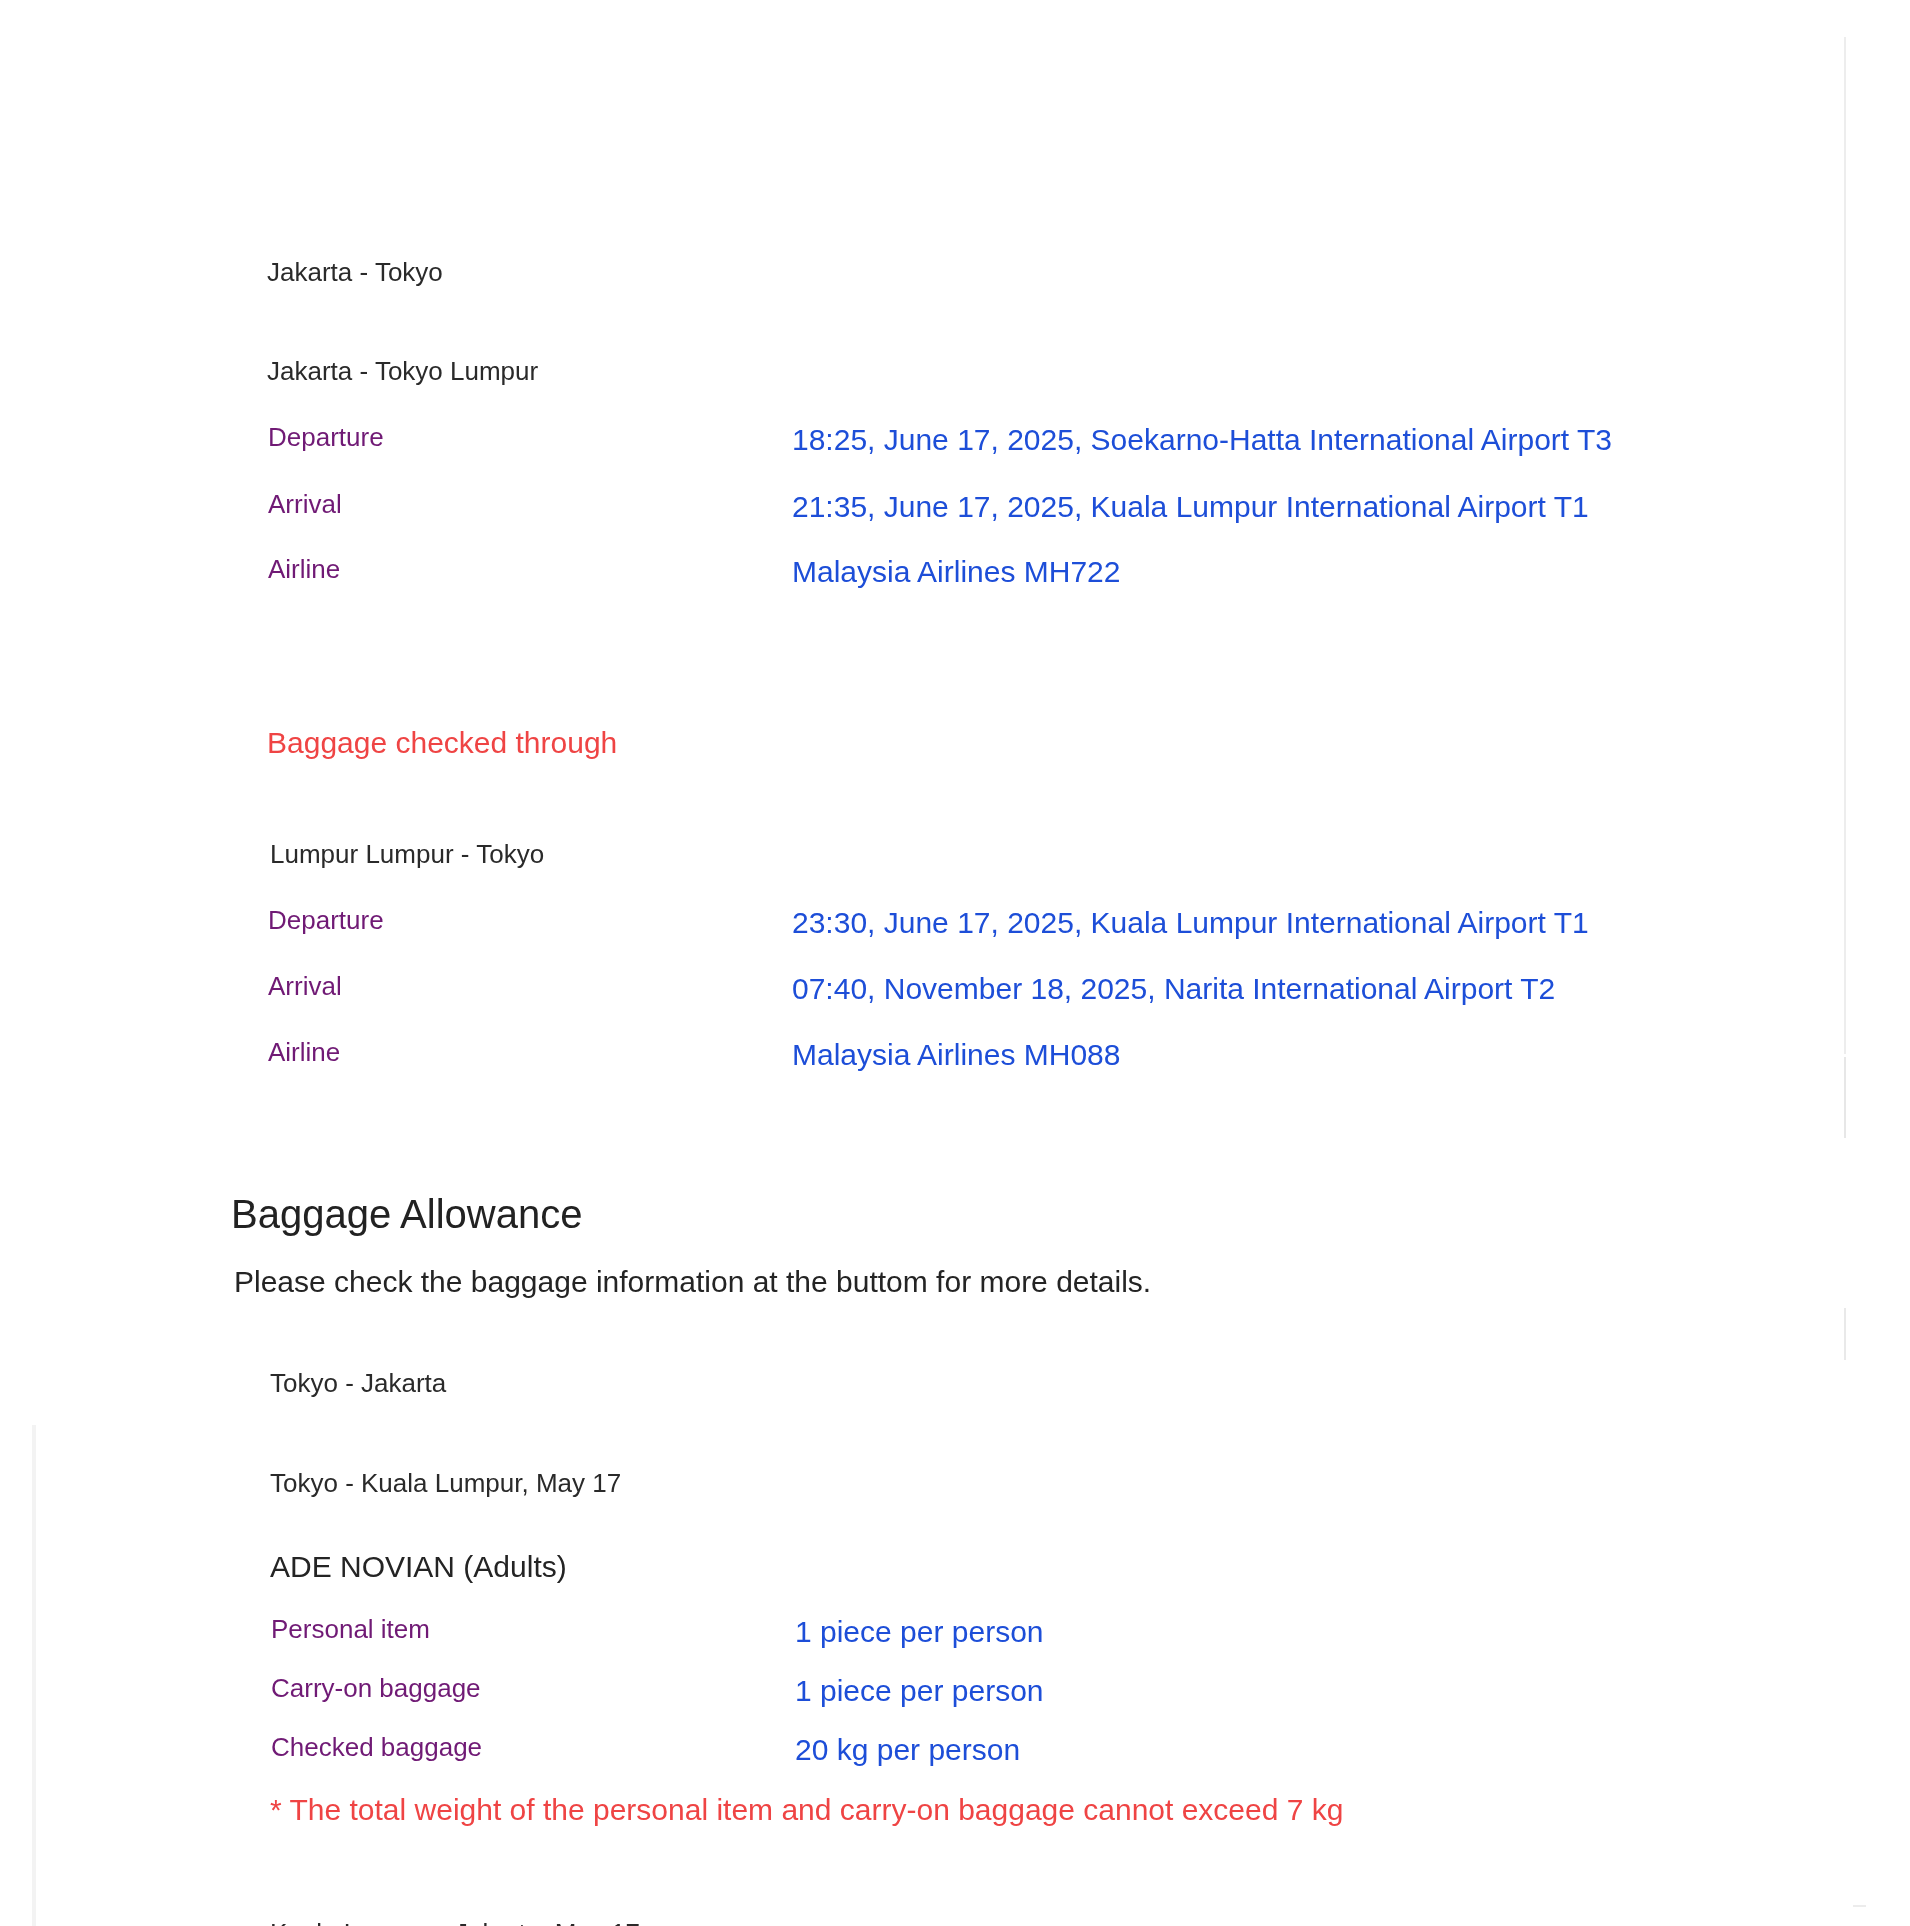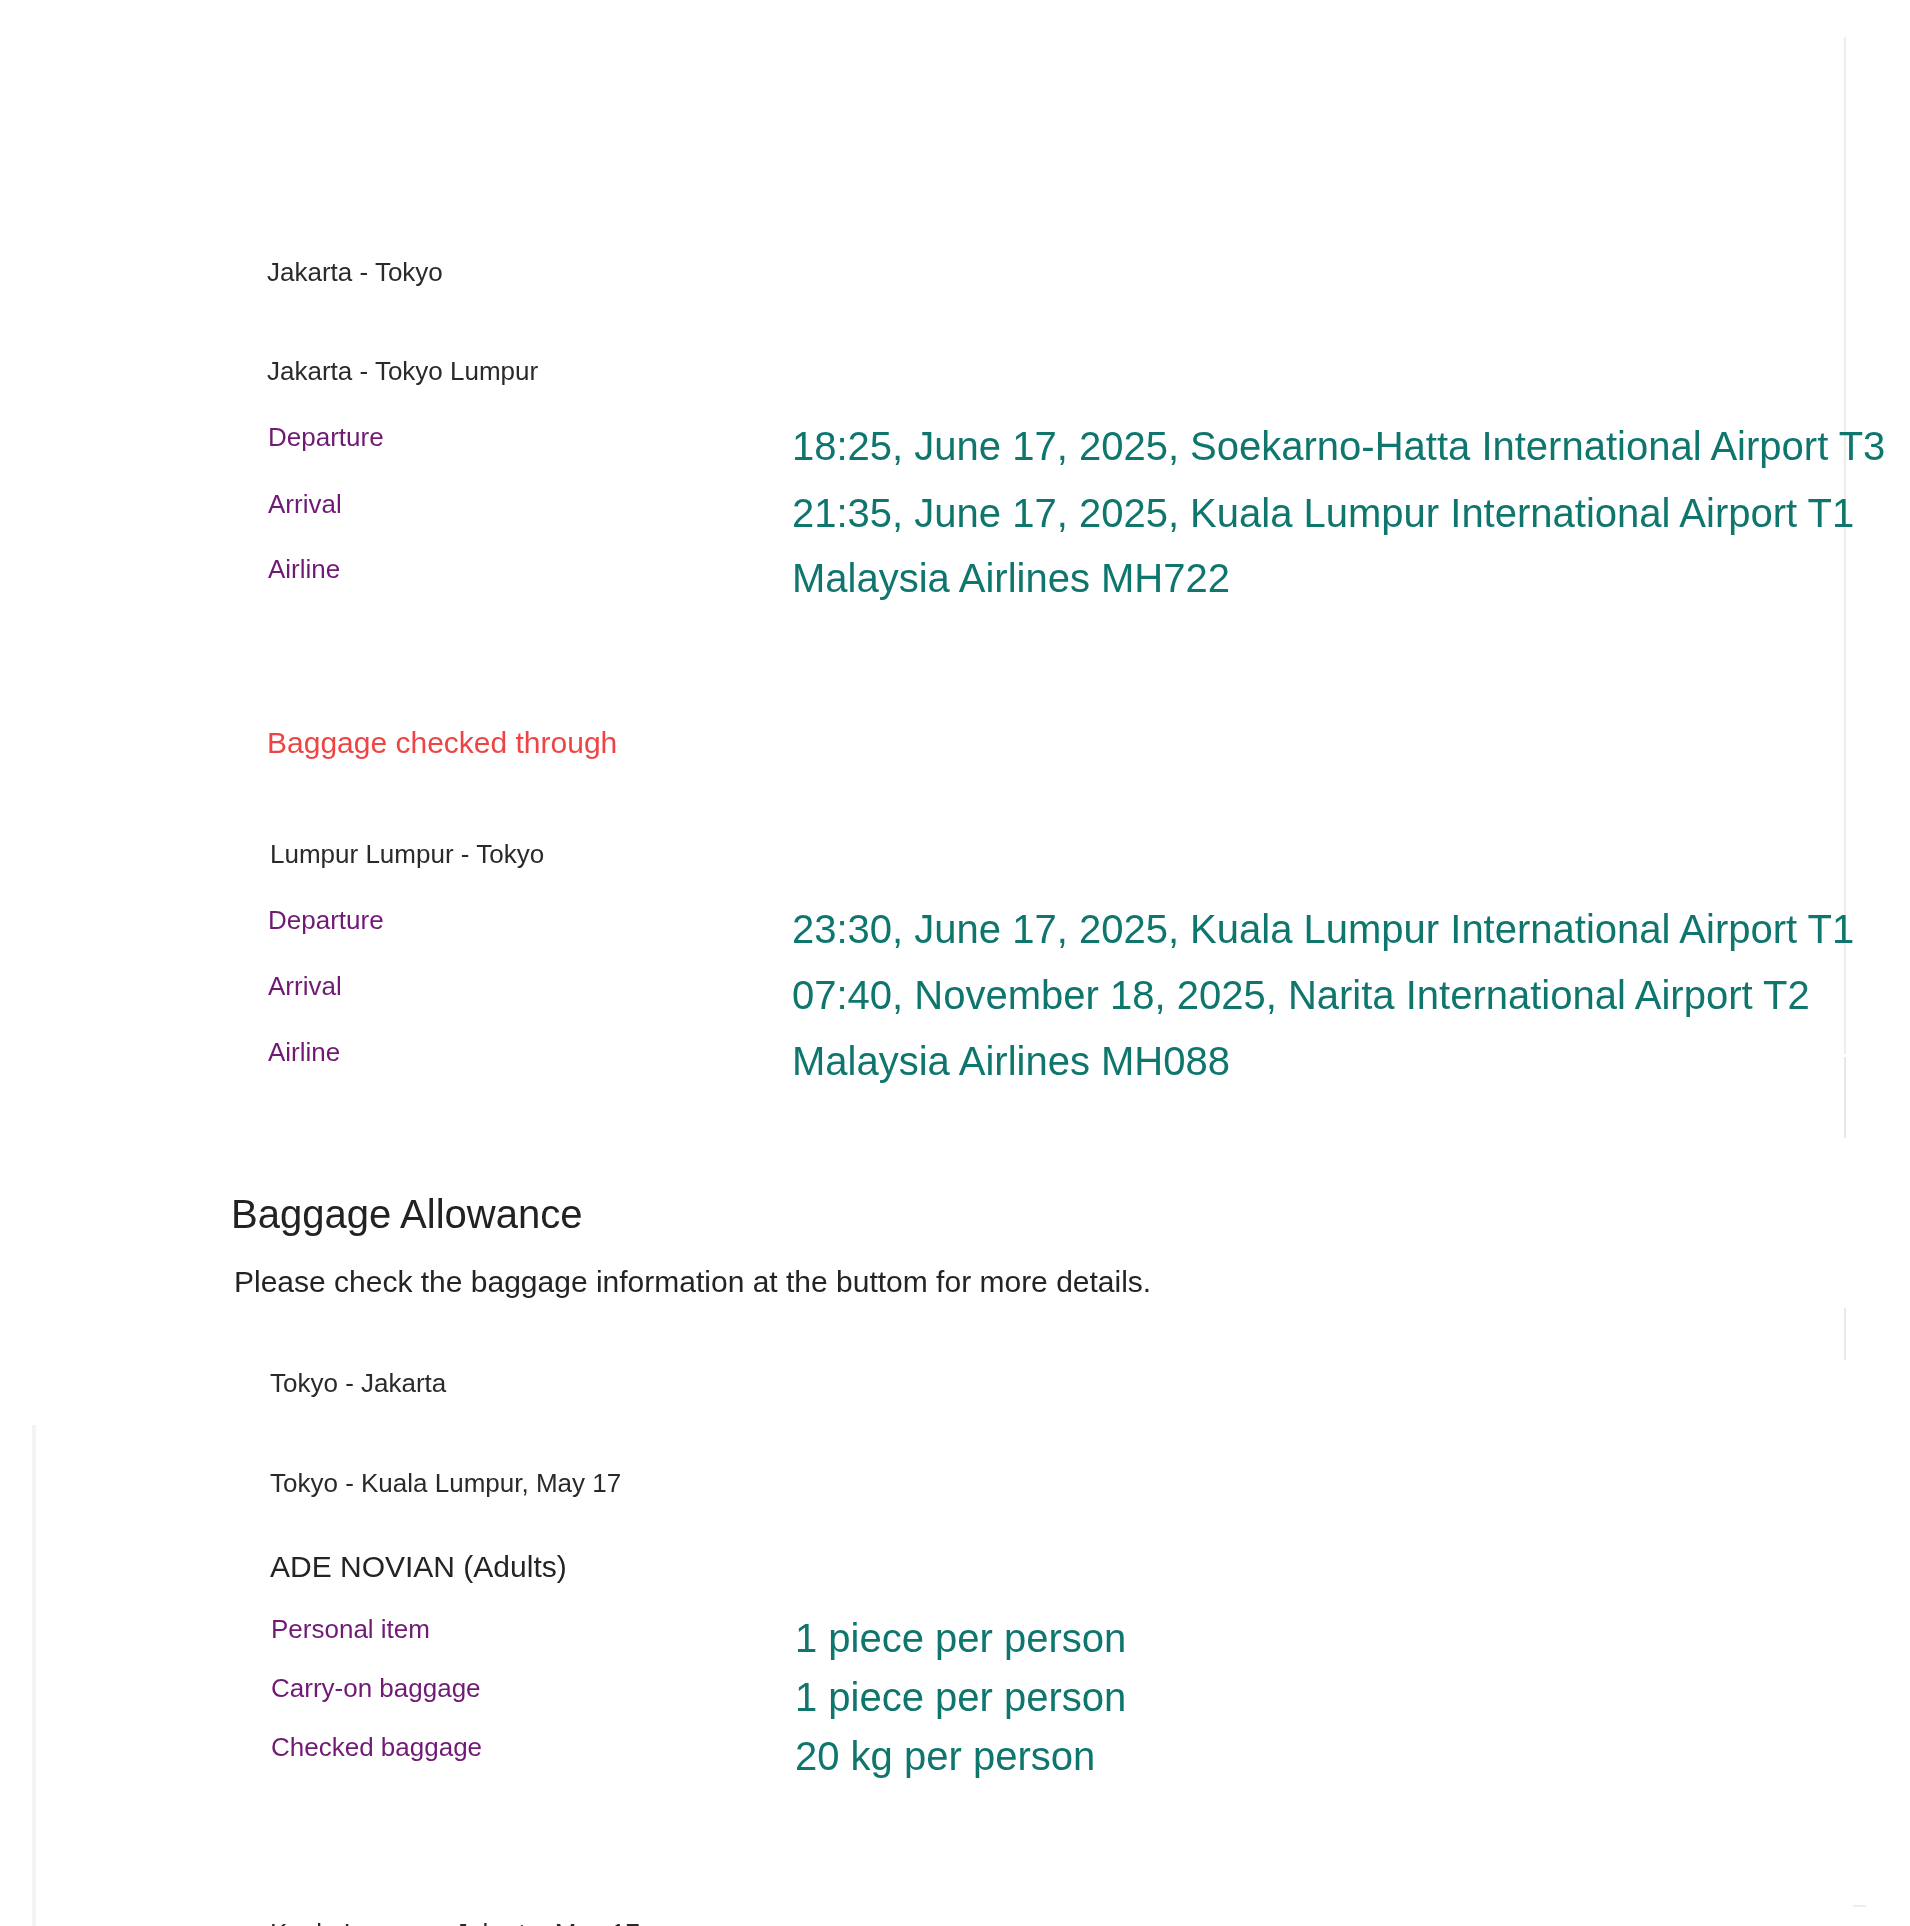--- a/index.html
+++ b/index.html
@@ -18,21 +18,21 @@
   }
   .abs {
     position: absolute;
     white-space: nowrap;
     transform: translateY(-50%);
     line-height: 1.15;
   }
   .body-text   { font-size: 30px; color: #242424; }
   .route-title { font-size: 26px; color: #2a2a2a; }
   .label-gray  { font-size: 26px; color: #701a75; }
-  .value-text  { font-size: 40px; color: #0f766e; text-align: right; }
+  .value-text  { font-size: 30px; color: #1d4ed8; text-align: right; }
   .orange-note { font-size: 30px; color: #ef4444; }
   .heading     { font-size: 40px; color: #222222; }
 
   .pair-row .value {
     position: absolute;
     left: 524px;
     top: 0;
     white-space: nowrap;
   }
 
@@ -105,17 +105,18 @@
     <span class="value value-text">1 piece per person</span>
   </div>
   <div class="abs pair-row" style="left:271px; top:1689px">
     <span class="label-gray">Carry-on baggage</span>
     <span class="value value-text">1 piece per person</span>
   </div>
   <div class="abs pair-row" style="left:271px; top:1748px">
     <span class="label-gray">Checked baggage</span>
     <span class="value value-text">20 kg per person</span>
   </div>
+  <div class="abs orange-note" style="left:270px; top:1810px">* The total weight of the personal item and carry-on baggage cannot exceed 7 kg</div>
 
   <div class="abs route-title" style="left:270px; top:1934px">Kuala Lumpur - Jakarta, May 17</div>
 
 </div>
 
 
 </body></html>

